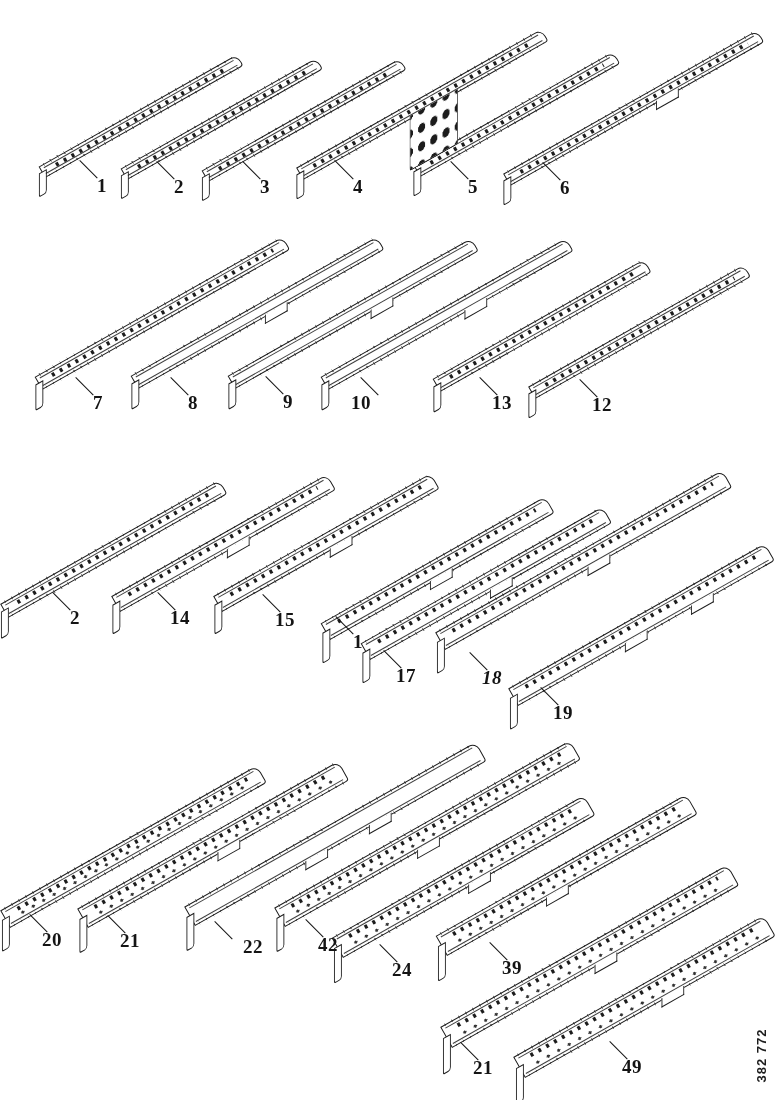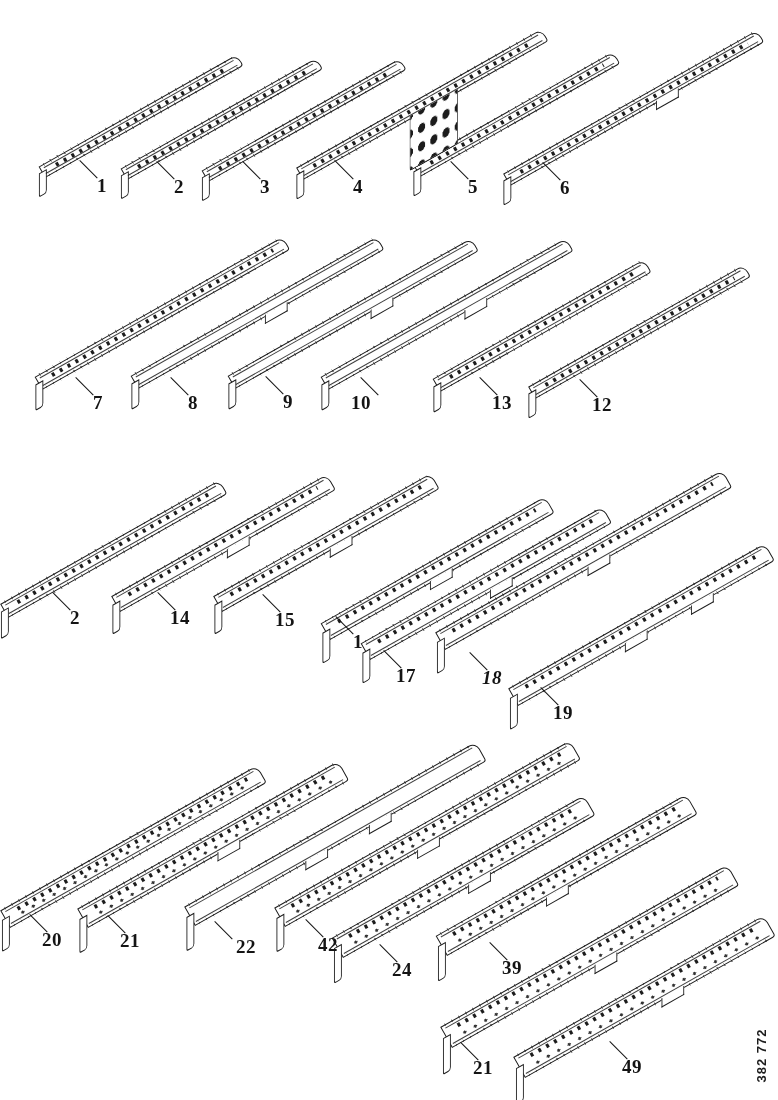--- a/index.html
+++ b/index.html
@@ -265,21 +265,21 @@
     <div class="leader" style="left: 108px; top: 915px;"></div>
     <div class="plabel" style="left: 130px; top: 941px;">21</div>
     <div class="rail" style="left: 195px; top: 904px; width: 335px; height: 22px; z-index: 69;">
       <div class="ticks"></div>
       <div class="ticks bot"></div>
       <div class="cap" style="height: 30px;"></div>
       <div class="step" style="left: 38%;"></div>
       <div class="step" style="left: 60%;"></div>
     </div>
     <div class="leader" style="left: 215px; top: 921px;"></div>
-    <div class="plabel" style="left: 246px; top: 947px; text-align: center;">22</div>
+    <div class="plabel" style="left: 253px; top: 947px; text-align: center;">22</div>
     <div class="rail" style="left: 285px; top: 905px; width: 340px; height: 22px; z-index: 68;">
       <div class="ticks"></div>
       <div class="ticks bot"></div>
       <div class="holes"></div>
       <div class="holes b"></div>
       <div class="cap" style="height: 30px;"></div>
       <div class="step" style="left: 45%;"></div>
     </div>
     <div class="leader" style="left: 306px; top: 919px;"></div>
     <div class="plabel" style="left: 328px; top: 945px;">42</div>

